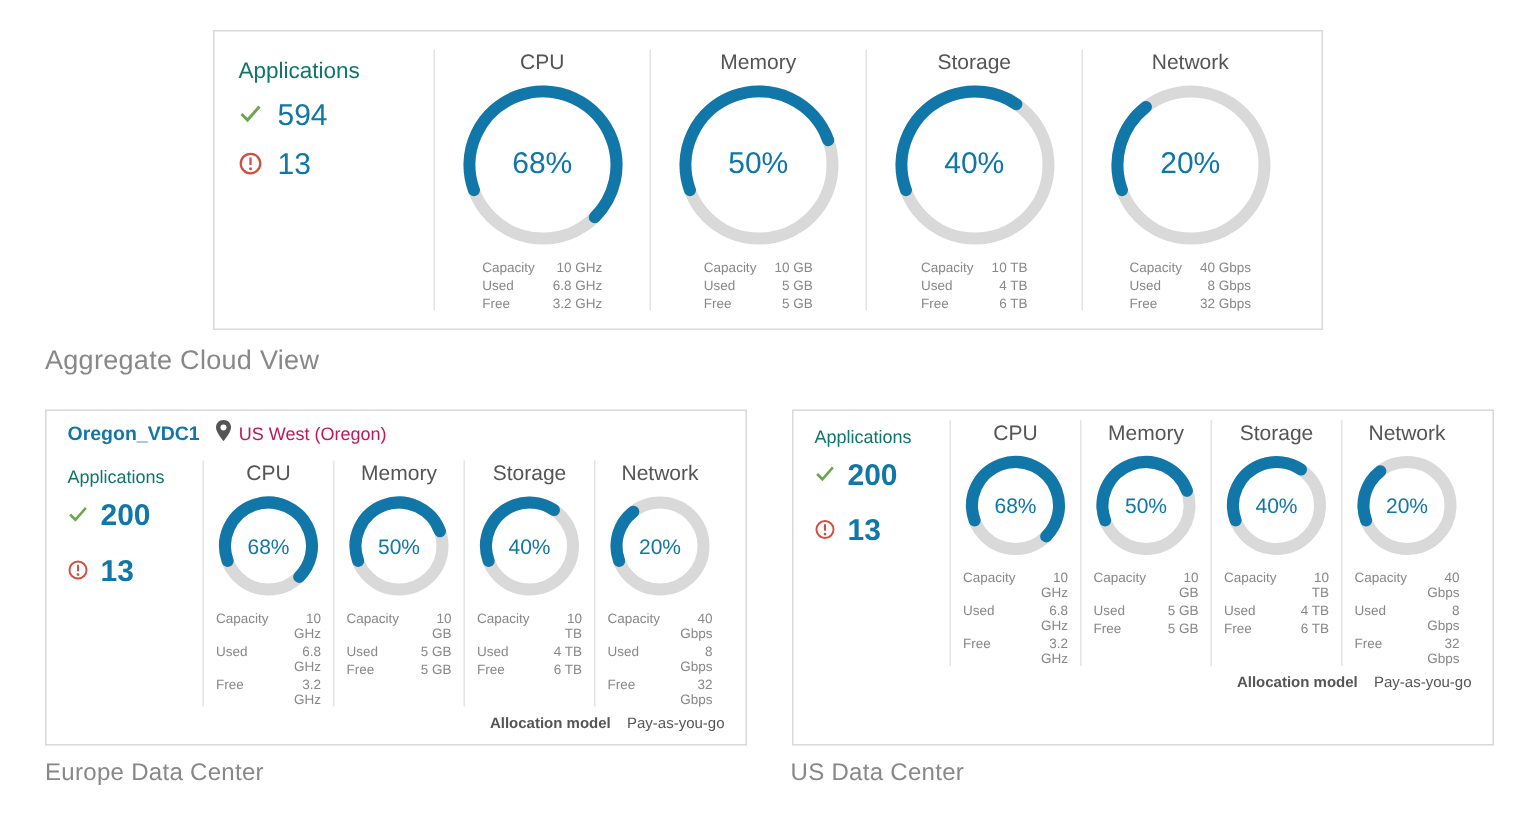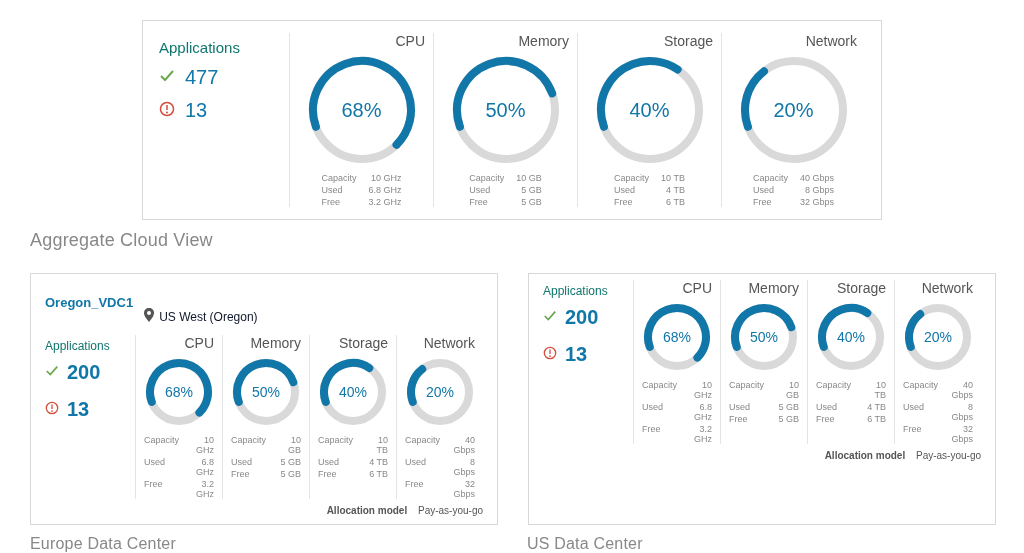--- a/index.html
+++ b/index.html
@@ -59,21 +59,20 @@
     flex: 1;
     min-width: 0;
     text-align: center;
     border-left: 1px solid #e4e4e4;
     padding: 0 8px;
   }
   .gauge-title {
     font-size: 14px;
     color: #555;
     margin-bottom: 6px;
-    text-align: right;
   }
   .gauge-wrap {
     position: relative;
     margin: 0 auto 8px;
   }
   .gauge-pct {
     position: absolute;
     top: 50%; left: 50%;
     transform: translate(-50%, -50%);
     color: #1176a8;
@@ -109,26 +108,25 @@
     gap: 10px;
     margin-bottom: 10px;
   }
   .dc-link {
     color: #1176a8;
     font-weight: 600;
     font-size: 13px;
     cursor: pointer;
   }
   .dc-loc {
-    color: #0f172a;
+    color: #be185d;
     font-size: 12px;
     display: flex;
     align-items: center;
     gap: 4px;
-    margin-top: 28px;
   }
   .dc-body {
     display: flex;
     align-items: flex-start;
   }
   .dc-apps {
     width: 90px;
     padding-top: 4px;
   }
   .dc-apps .apps-title { font-size: 12px; margin-bottom: 8px;}
@@ -148,21 +146,21 @@
 
 <div class="panel agg-panel">
   <div class="apps-col">
     <div class="apps-title">Applications</div>
     <div class="apps-row">
       <span class="icon">
         <svg width="16" height="16" viewBox="0 0 16 16">
             <polyline points="2,8 6,12 14,3" fill="none" stroke="#6aa84f" stroke-width="2"></polyline>
           </svg>
       </span>
-      <span class="apps-num">477</span>
+      <span class="apps-num">594</span>
     </div>
     <div class="apps-row">
       <span class="icon">
         <svg width="16" height="16" viewBox="0 0 16 16">
             <circle cx="8" cy="8" r="6.5" fill="none" stroke="#d54d3d" stroke-width="1.5"></circle>
             <line x1="8" y1="4" x2="8" y2="9" stroke="#d54d3d" stroke-width="1.5"></line>
             <circle cx="8" cy="11.5" r="1" fill="#d54d3d"></circle>
           </svg>
       </span>
       <span class="apps-num">13</span>

